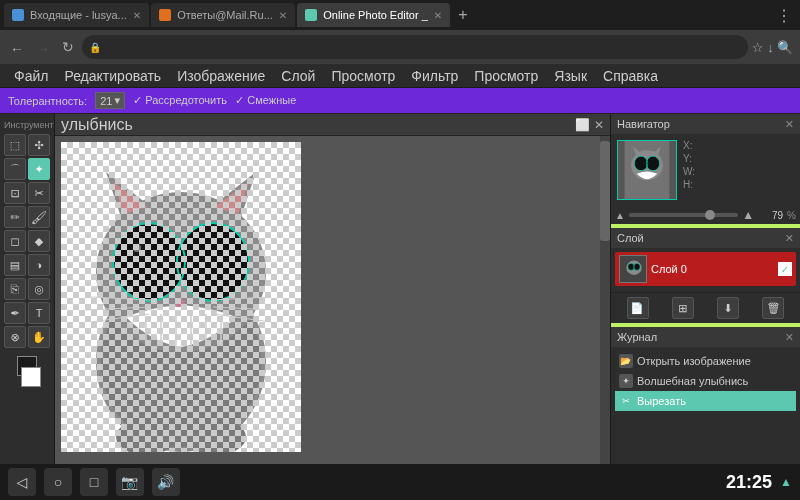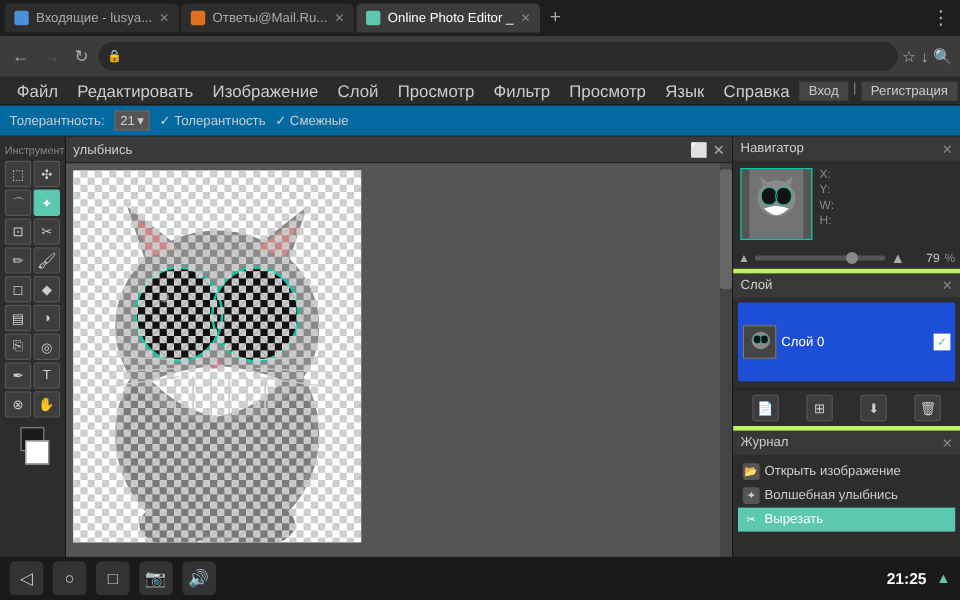--- a/index.html
+++ b/index.html
@@ -24,39 +24,39 @@
     .nav-actions { display: flex; gap: 4px; }
     .nav-action-btn { background: none; border: none; color: #aaa; font-size: 13px; cursor: pointer; }
 
     
     .menu-bar { display: flex; align-items: center; background: #2b2b2b; height: 24px; padding: 0 6px; gap: 0; border-bottom: 1px solid #1a1a1a; }
     .menu-item { padding: 2px 8px; font-size: 14px; color: #ccc; cursor: pointer; white-space: nowrap; }
     .menu-right { margin-left: auto; display: flex; gap: 4px; }
     .btn-login { background: #444; border: none; color: #ccc; padding: 2px 8px; font-size: 11px; cursor: pointer; }
 
     
-    .toolbar { display: flex; align-items: center; background: #0369a1; height: 26px; padding: 0 8px; gap: 8px; border-bottom: 1px solid #222; }
+    .toolbar { display: flex; align-items: center; background: #6d28d9; height: 26px; padding: 0 8px; gap: 8px; border-bottom: 1px solid #222; }
     .toolbar-label { font-size: 11px; color: #ccc; }
     .toolbar-check { display: flex; align-items: center; gap: 3px; font-size: 11px; color: #ccc; }
     .toolbar-dropdown { display: flex; align-items: center; background: #555; border: 1px solid #666; padding: 1px 4px; font-size: 11px; color: #ccc; gap: 2px; }
 
     
     .app-body { display: flex; height: calc(500px - 30px - 34px - 24px - 26px); background: #404040; }
 
     
     .left-toolbar { width: 55px; background: #2d2d2d; border-right: 1px solid #1a1a1a; display: flex; flex-direction: column; padding: 4px; gap: 2px; overflow: hidden; }
     .toolbar-section-label { font-size: 9px; color: #888; text-align: center; padding: 2px 0; }
     .tool-row { display: flex; gap: 2px; justify-content: center; }
     .tool-btn { width: 22px; height: 22px; background: #3d3d3d; border: 1px solid #555; display: flex; align-items: center; justify-content: center; cursor: pointer; font-size: 11px; color: #ccc; border-radius: 2px; }
     .tool-btn.active { background: #5bc8af; color: #fff; border-color: #5bc8af; }
 
     
     .canvas-area { flex: 1; display: flex; flex-direction: column; overflow: hidden; }
     .canvas-titlebar { display: flex; align-items: center; justify-content: space-between; background: #3a3a3a; height: 22px; padding: 0 6px; border-bottom: 1px solid #222; }
-    .canvas-title { font-size: 11px; color: #ccc; }
+    .canvas-title { font-size: 16px; color: #ccc; }
     .canvas-title-btns { display: flex; gap: 4px; }
     .canvas-title-btn { background: none; border: none; color: #aaa; font-size: 12px; cursor: pointer; }
     .canvas-scroll { flex: 1; background: #555; overflow: hidden; position: relative; display: flex; align-items: flex-start; justify-content: flex-start; padding: 6px; }
     .canvas-content { position: relative; background: #fff; overflow: hidden; }
     .checkerboard { position: absolute; top: 0; left: 0; width: 100%; height: 100%; background-image: linear-gradient(45deg, #ccc 25%, transparent 25%), linear-gradient(-45deg, #ccc 25%, transparent 25%), linear-gradient(45deg, transparent 75%, #ccc 75%), linear-gradient(-45deg, transparent 75%, #ccc 75%); background-size: 12px 12px; background-position: 0 0, 0 6px, 6px -6px, -6px 0px; z-index: 0; }
     .canvas-scrollbar-h { height: 10px; background: #444; position: relative; }
     .scrollbar-thumb-h { height: 100%; width: 60%; background: #666; border-radius: 3px; margin-left: 10px; }
     .canvas-status { display: flex; align-items: center; background: #333; height: 20px; padding: 0 6px; gap: 10px; border-top: 1px solid #222; }
     .status-text { font-size: 10px; color: #aaa; }
 
@@ -74,38 +74,38 @@
     .nav-coord { display: flex; gap: 4px; }
     .coord-label { color: #888; }
     .navigator-zoom { display: flex; align-items: center; gap: 4px; padding: 2px 4px; }
     .zoom-slider-track { flex: 1; height: 4px; background: #555; border-radius: 2px; position: relative; }
     .zoom-slider-thumb { position: absolute; width: 10px; height: 10px; background: #888; border-radius: 50%; top: -3px; left: 70%; }
     .zoom-value { font-size: 10px; color: #ccc; width: 25px; text-align: right; }
     .zoom-percent { font-size: 10px; color: #888; }
 
     
     .layers-content { padding: 4px; }
-    .layer-item { display: flex; align-items: center; gap: 4px; padding: 19px 4px; background: #1d4ed8; border-radius: 2px; margin-bottom: 2px; }
+    .layer-item { display: flex; align-items: center; gap: 4px; padding: 3px 4px; background: #b91c1c; border-radius: 2px; margin-bottom: 2px; }
     .layer-thumb { width: 28px; height: 28px; background: #444; border: 1px solid #777; overflow: hidden; flex-shrink: 0; }
     .layer-name { flex: 1; font-size: 11px; color: #fff; }
     .layer-check { width: 14px; height: 14px; background: #fff; display: flex; align-items: center; justify-content: center; font-size: 10px; color: #5bc8af; }
     .layers-toolbar { display: flex; justify-content: space-around; padding: 4px; border-top: 1px solid #222; }
     .layer-tool-btn { width: 22px; height: 22px; background: #3d3d3d; border: 1px solid #555; display: flex; align-items: center; justify-content: center; font-size: 11px; color: #ccc; cursor: pointer; border-radius: 2px; }
 
     
     .history-content { padding: 4px; }
     .history-item { display: flex; align-items: center; gap: 4px; padding: 3px 4px; font-size: 11px; color: #ccc; cursor: pointer; }
     .history-item.active { background: #5bc8af; color: #fff; }
     .history-icon { width: 14px; height: 14px; background: #555; border-radius: 2px; flex-shrink: 0; display: flex; align-items: center; justify-content: center; font-size: 9px; }
 
     
     .system-bar { position: absolute; bottom: 0; left: 0; width: 800px; height: 36px; background: #1a1a1a; display: flex; align-items: center; padding: 0 8px; gap: 8px; }
     .sys-btn { width: 28px; height: 28px; background: #333; border-radius: 4px; display: flex; align-items: center; justify-content: center; font-size: 14px; color: #ccc; cursor: pointer; }
     .sys-spacer { flex: 1; }
-    .sys-time { font-size: 13px; color: #fff; font-weight: bold; }
+    .sys-time { font-size: 18px; color: #fff; font-weight: bold; }
     .sys-wifi { font-size: 12px; color: #5bc8af; }
 
     
     .cat-svg { width: 100%; height: 100%; }
 
     
     .canvas-with-scroll { display: flex; flex: 1; overflow: hidden; }
     .canvas-vscroll { width: 10px; background: #444; display: flex; flex-direction: column; }
     .vscroll-thumb { width: 100%; height: 30%; background: #666; border-radius: 3px; margin-top: 5px; }
   </style>
@@ -153,35 +153,30 @@
 <div class="menu-bar">
   <span class="menu-item">Файл</span>
   <span class="menu-item">Редактировать</span>
   <span class="menu-item">Изображение</span>
   <span class="menu-item">Слой</span>
   <span class="menu-item">Просмотр</span>
   <span class="menu-item">Фильтр</span>
   <span class="menu-item">Просмотр</span>
   <span class="menu-item">Язык</span>
   <span class="menu-item">Справка</span>
-  <div class="menu-right">
-    <button class="btn-login">Вход</button>
-    <span style="color:#888;">|</span>
-    <button class="btn-login">Регистрация</button>
-  </div>
 </div>
 
 <div class="toolbar">
   <span class="toolbar-label">Толерантность:</span>
   <div class="toolbar-dropdown">
     <span>21</span>
     <span>▾</span>
   </div>
   <div class="toolbar-check">
-    <span>✓ Толерантность</span>
+    <span>✓ Рассредоточить</span>
   </div>
   <div class="toolbar-check">
     <span>✓ Смежные</span>
   </div>
 </div>
 
 <div class="app-body">
 
   <div class="left-toolbar">
     <span class="toolbar-section-label">Инструмент</span>

